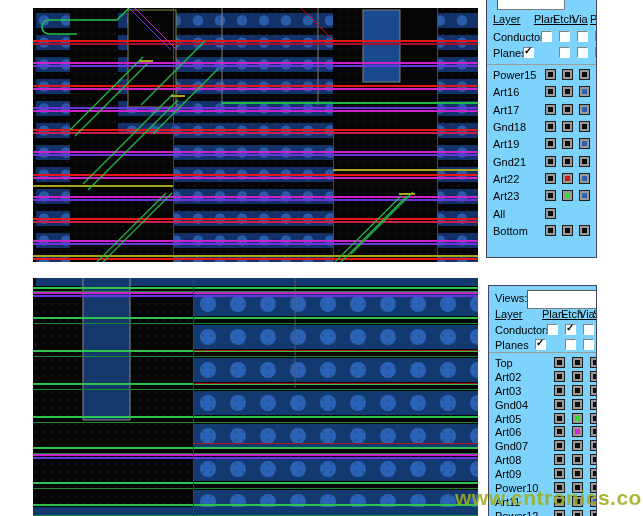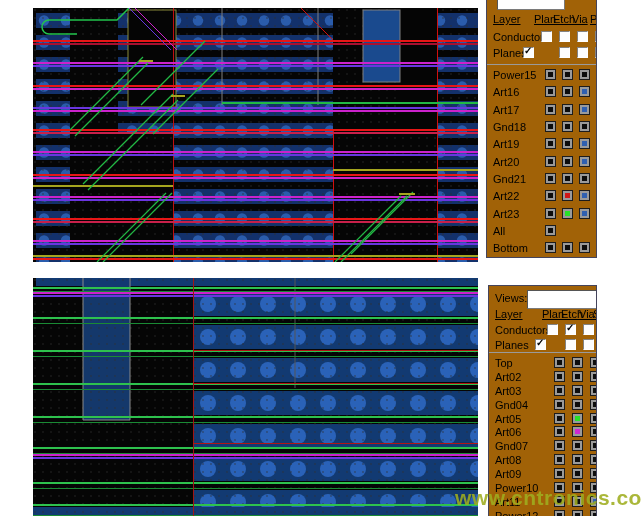--- a/index.html
+++ b/index.html
@@ -1,19 +1,19 @@
 <!DOCTYPE html>
 <html><head>
 <meta charset="utf-8">
 <style>
   html,body{margin:0;padding:0;background:#fff;}
   #screen{position:relative;width:643px;height:516px;background:#ffffff;overflow:hidden;
           font-family:"Liberation Sans", sans-serif;color:#000;}
   .pcb{position:absolute;left:33px;background:#050505;}
-  .panel{position:absolute;background:#a16207;border:1px solid #44445c;overflow:hidden;
+  .panel{position:absolute;background:#7dd3fc;border:1px solid #44445c;overflow:hidden;
          font-size:11px;box-sizing:border-box;}
   .hlink{position:absolute;text-decoration:underline;white-space:nowrap;}
   .plabel{position:absolute;white-space:nowrap;}
   .views-input{position:absolute;background:#fff;border:1px solid #7a7a7a;
                border-top-color:#555;border-left-color:#555;font-size:10px;}
   .checks{position:absolute;white-space:nowrap;}
   .cb{display:inline-block;vertical-align:top;width:11px;height:11px;box-sizing:border-box;
       background:#fdfdfd;border:1px solid #828282;border-right-color:#fff;border-bottom-color:#fff;
       margin-right:7px;position:relative;}
   .cb .mark{position:absolute;left:0px;top:-3px;font-size:10px;font-weight:bold;color:#000;}
@@ -187,21 +187,20 @@
     <span class="plabel" style="left:6px;top:47px;">Planes</span>
     <span class="checks" style="left:36px;top:47px;"><span class="cb checked"><span class="mark">✓</span></span></span>
     <span class="checks" style="left:72px;top:47px;"><span class="cb"></span><span class="cb"></span><span class="cb"></span></span>
 
     <div class="llist" style="top:64px;bottom:0;">
         <div class="lrow lrow-t"><span class="lname">Power15</span><span class="swc swc-t" style="left: 52px;"><span class="sw"><i style="background: rgb(13, 13, 13);"></i></span><span class="sw"><i style="background: rgb(13, 13, 13);"></i></span><span class="sw"><i style="background: rgb(13, 13, 13);"></i></span><span class="sw"></span></span></div>
         <div class="lrow lrow-t"><span class="lname">Art16</span><span class="swc swc-t" style="left: 52px;"><span class="sw"><i style="background: rgb(13, 13, 13);"></i></span><span class="sw"><i style="background: rgb(13, 13, 13);"></i></span><span class="sw"><i style="background: rgb(48, 96, 176);"></i></span><span class="sw"></span></span></div>
         <div class="lrow lrow-t"><span class="lname">Art17</span><span class="swc swc-t" style="left: 52px;"><span class="sw"><i style="background: rgb(13, 13, 13);"></i></span><span class="sw"><i style="background: rgb(13, 13, 13);"></i></span><span class="sw"><i style="background: rgb(48, 96, 176);"></i></span><span class="sw"></span></span></div>
         <div class="lrow lrow-t"><span class="lname">Gnd18</span><span class="swc swc-t" style="left: 52px;"><span class="sw"><i style="background: rgb(13, 13, 13);"></i></span><span class="sw"><i style="background: rgb(13, 13, 13);"></i></span><span class="sw"><i style="background: rgb(13, 13, 13);"></i></span><span class="sw"></span></span></div>
         <div class="lrow lrow-t"><span class="lname">Art19</span><span class="swc swc-t" style="left: 52px;"><span class="sw"><i style="background: rgb(13, 13, 13);"></i></span><span class="sw"><i style="background: rgb(13, 13, 13);"></i></span><span class="sw"><i style="background: rgb(48, 96, 176);"></i></span><span class="sw"></span></span></div>
-        <div class="lrow lrow-t"><span class="lname">Art20</span><span class="swc swc-t" style="left: 52px;"><span class="sw"><i style="background: rgb(13, 13, 13);"></i></span><span class="sw"><i style="background: rgb(13, 13, 13);"></i></span><span class="sw"><i style="background: rgb(48, 96, 176);"></i></span><span class="sw"></span></span></div>
         <div class="lrow lrow-t"><span class="lname">Gnd21</span><span class="swc swc-t" style="left: 52px;"><span class="sw"><i style="background: rgb(13, 13, 13);"></i></span><span class="sw"><i style="background: rgb(13, 13, 13);"></i></span><span class="sw"><i style="background: rgb(13, 13, 13);"></i></span><span class="sw"></span></span></div>
         <div class="lrow lrow-t"><span class="lname">Art22</span><span class="swc swc-t" style="left: 52px;"><span class="sw"><i style="background: rgb(13, 13, 13);"></i></span><span class="sw"><i style="background: rgb(208, 24, 24);"></i></span><span class="sw"><i style="background: rgb(48, 96, 176);"></i></span><span class="sw"></span></span></div>
         <div class="lrow lrow-t"><span class="lname">Art23</span><span class="swc swc-t" style="left: 52px;"><span class="sw"><i style="background: rgb(13, 13, 13);"></i></span><span class="sw"><i style="background: rgb(40, 224, 40);"></i></span><span class="sw"><i style="background: rgb(48, 96, 176);"></i></span><span class="sw"></span></span></div>
         <div class="lrow lrow-t"><span class="lname">All</span><span class="swc swc-t" style="left: 52px;"><span class="sw"><i style="background: rgb(13, 13, 13);"></i></span></span></div>
         <div class="lrow lrow-t"><span class="lname">Bottom</span><span class="swc swc-t" style="left: 52px;"><span class="sw"><i style="background: rgb(13, 13, 13);"></i></span><span class="sw"><i style="background: rgb(13, 13, 13);"></i></span><span class="sw"><i style="background: rgb(13, 13, 13);"></i></span><span class="sw"></span></span></div>
       </div>
   </div>
 
   <div class="panel" style="left:488px;top:285px;width:109px;height:231px;border-bottom:none;padding-left:8px;">
     <span class="plabel" style="left:6px;top:6px;">Views:</span>

